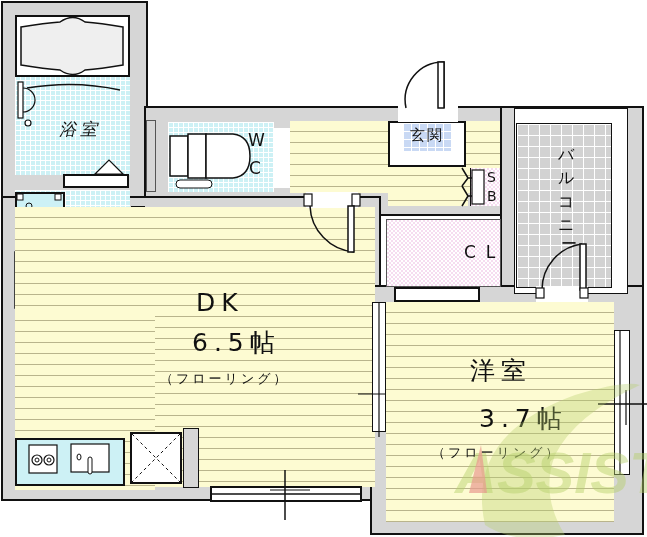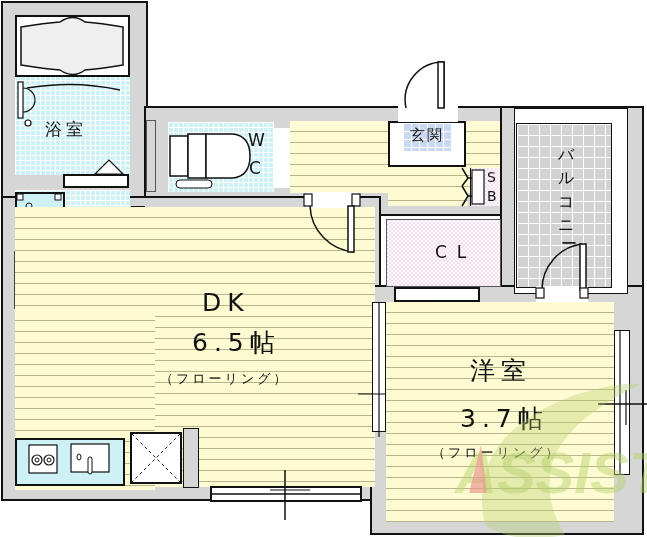--- a/index.html
+++ b/index.html
@@ -44,21 +44,21 @@
 <div class="abs white" style="left:15px;top:15px;width:115px;height:62px;"></div>
 <svg style="left:15px;top:15px;" width="115" height="62">
   <path d="M6,12 Q30,8 45,7 Q58,-2 70,7 Q85,8 108,12 L108,50 Q85,54 70,55 Q58,64 45,55 Q30,54 6,50 Z" fill="#efefef" stroke="#111" stroke-width="1.5"></path>
 </svg>
 <svg style="left:15px;top:78px;" width="115" height="50">
   <path d="M12,10 Q60,2 105,12" fill="none" stroke="#111" stroke-width="1.5"></path>
   <rect x="3" y="4" width="5" height="36" fill="#fff" stroke="#111" stroke-width="1.2"></rect>
   <path d="M8,10 A12,12 0 0 1 8,34" fill="none" stroke="#111" stroke-width="1.2"></path>
   <circle cx="13" cy="45" r="3" fill="#fff" stroke="#111" stroke-width="1.2"></circle>
 </svg>
-<div class="abs label lbl-md" style="left:31px;top:118px;width:70px;">浴室</div>
+<div class="abs label lbl-md" style="left:45px;top:118px;width:70px;font-style:italic;">浴室</div>
 <div class="abs white" style="left:63px;top:174px;width:66px;height:14px;"></div>
 <svg style="left:93px;top:158px;" width="32" height="18">
   <path d="M2,16 L16,2 L30,16 Z" fill="#fff" stroke="#111" stroke-width="1.2"></path>
 </svg>
 
 <div class="abs wallnb" style="left:146px;top:120px;width:10px;height:72px;border:1px solid #555;"></div>
 <div class="abs tile" style="left:168px;top:122px;width:106px;height:70px;"></div>
 <svg style="left:168px;top:122px;" width="106" height="70">
   <rect x="2" y="14" width="18" height="40" fill="#fff" stroke="#111" stroke-width="1.5"></rect>
   <rect x="20" y="12" width="18" height="44" fill="#fff" stroke="#111" stroke-width="1.5"></rect>
@@ -125,21 +125,21 @@
 </svg>
 <div class="abs label" style="left:70px;top:232px;font-size:15px;letter-spacing:3px;">洗 面</div>
 <div class="abs label" style="left:58px;top:256px;font-size:15px;letter-spacing:4px;">脱衣所</div>
 <div class="abs" style="left:131px;top:206px;width:14px;height:103px;background:#fff;border:2px solid #111;">
   <div style="position:absolute;left:3px;top:0;width:0;height:50px;border-left:2px dashed #111;"></div>
   <div style="position:absolute;left:0;top:52px;width:5px;height:47px;background:#111;"></div>
 </div>
 
 <div class="abs floor" style="left:15px;top:207px;width:360px;height:280px;"></div>
 <div class="abs floor" style="left:15px;top:310px;width:140px;height:180px;"></div>
-<div class="abs label lbl-lg" style="left:202px;top:288px;">DK</div>
+<div class="abs label lbl-lg" style="left:196px;top:288px;">DK</div>
 <div class="abs label lbl-lg" style="left:192px;top:326px;text-align:right;">6.5帖</div>
 <div class="abs label lbl-sm" style="left:160px;top:370px;">（フローリング）</div>
 <svg style="left:302px;top:192px;" width="60" height="64">
   <rect x="4" y="0" width="52" height="16" fill="#fff"></rect>
   <rect x="2" y="2" width="8" height="12" fill="#fff" stroke="#111" stroke-width="1.2"></rect>
   <rect x="50" y="2" width="8" height="12" fill="#fff" stroke="#111" stroke-width="1.2"></rect>
   <path d="M8,14 A48,48 0 0 0 52,60" fill="none" stroke="#111" stroke-width="1.5"></path>
   <rect x="46" y="14" width="6" height="46" fill="#fff" stroke="#111" stroke-width="1.5"></rect>
 </svg>
 
@@ -170,29 +170,29 @@
   <line x1="75" y1="0" x2="75" y2="50" stroke="#111" stroke-width="1.5"></line>
 </svg>
 
 <div class="abs white" style="left:372px;top:302px;width:14px;height:130px;border-width:1px;"></div>
 <svg style="left:358px;top:302px;" width="42" height="135">
   <line x1="21" y1="0" x2="21" y2="135" stroke="#111" stroke-width="1.2"></line>
   <line x1="0" y1="92" x2="42" y2="92" stroke="#111" stroke-width="1.2"></line>
 </svg>
 
 <div class="abs pink" style="left:386px;top:219px;width:115px;height:68px;border:1px solid #555;"></div>
-<div class="abs label lbl-md" style="left:435px;top:242px;letter-spacing:10px;">CL</div>
+<div class="abs label lbl-md" style="left:425px;top:242px;letter-spacing:10px;padding-left:39px;">CL</div>
 <div class="abs white" style="left:394px;top:287px;width:86px;height:15px;"></div>
 <svg style="left:398px;top:300px;" width="32" height="18">
   <path d="M2,2 L16,16 L30,2 Z" fill="#fff" stroke="#111" stroke-width="1.2"></path>
 </svg>
 
 <div class="abs floor" style="left:386px;top:302px;width:228px;height:220px;"></div>
 <div class="abs label lbl-lg" style="left:470px;top:354px;">洋室</div>
-<div class="abs label lbl-lg" style="left:460px;top:402px;">3.7帖</div>
+<div class="abs label lbl-lg" style="left:479px;top:402px;">3.7帖</div>
 <div class="abs label lbl-sm" style="left:432px;top:444px;">（フローリング）</div>
 <div class="abs white" style="left:614px;top:330px;width:16px;height:145px;border-width:1px;"></div>
 <svg style="left:598px;top:330px;" width="50" height="145">
   <line x1="22" y1="0" x2="22" y2="145" stroke="#111" stroke-width="1.2"></line>
   <line x1="0" y1="74" x2="50" y2="74" stroke="#111" stroke-width="1.5"></line>
   <line x1="28" y1="60" x2="28" y2="95" stroke="#111" stroke-width="1.2"></line>
 </svg>
 
 <svg style="left:455px;top:375px;" width="190" height="165">
   <path d="M30,150 Q10,60 120,20 Q170,5 185,10 Q120,40 100,80 Q85,120 110,160 Q60,170 30,150 Z" fill="#b5cf6a" opacity="0.35"></path>

